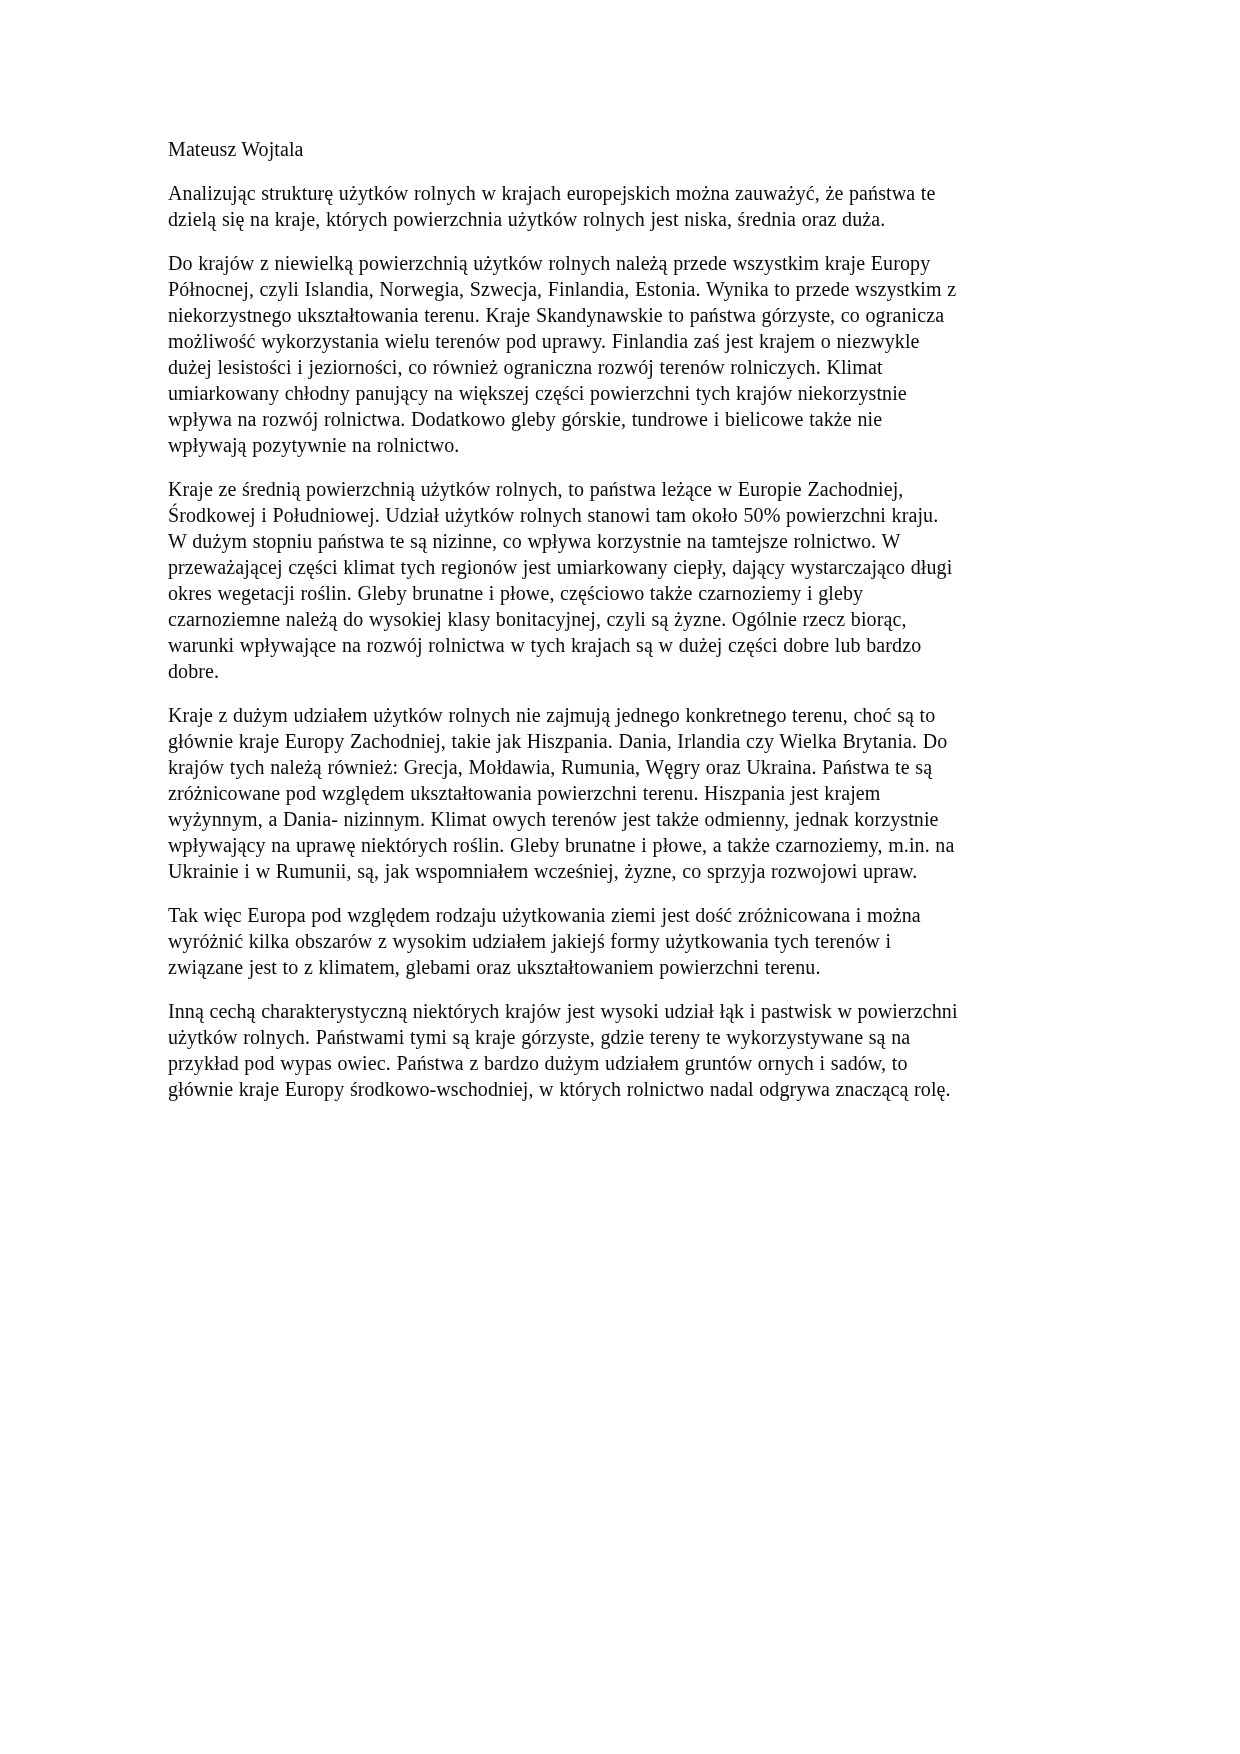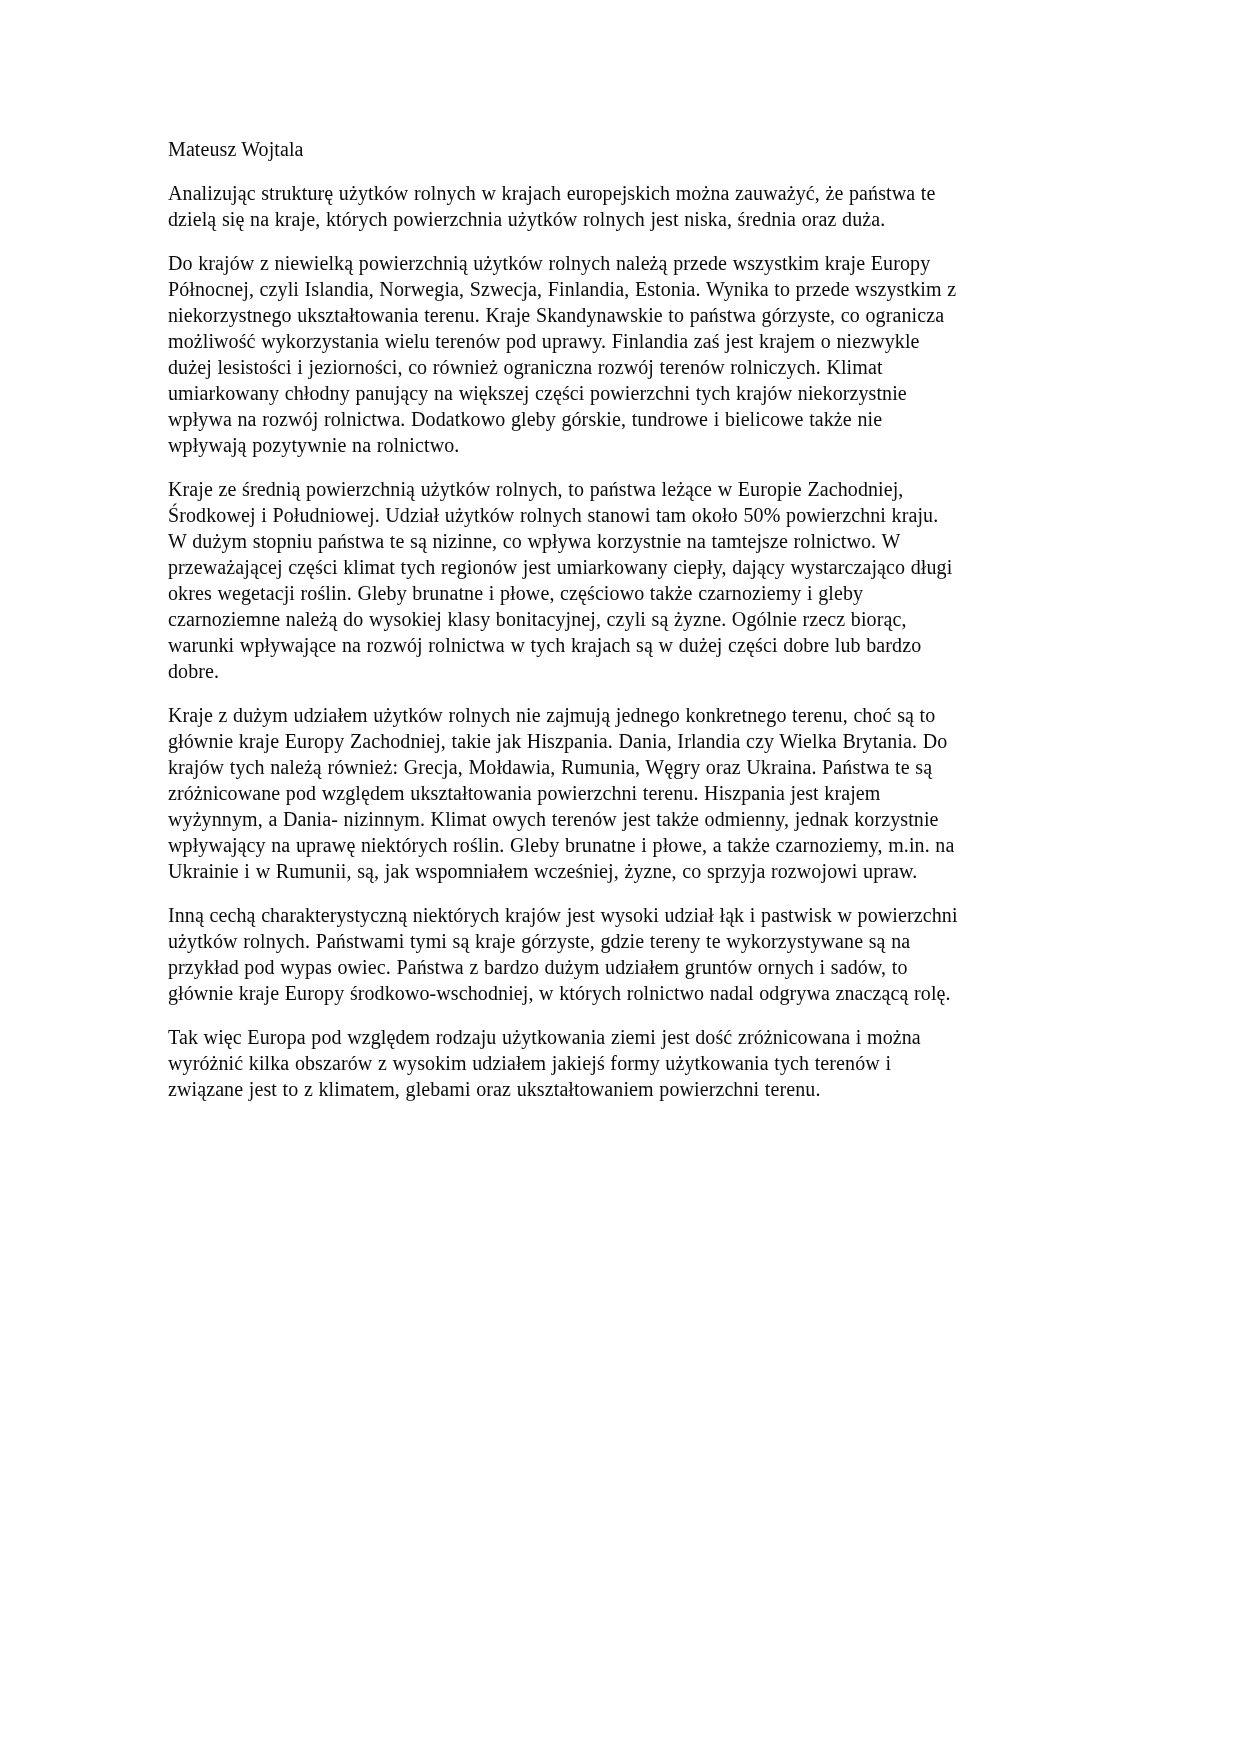--- a/index.html
+++ b/index.html
@@ -39,16 +39,16 @@
 </head>
 <body>
 
 <div class="page">
   <div class="text-block">
     <p class="author">Mateusz Wojtala</p>
     <p class="para">Analizując strukturę użytków rolnych w krajach europejskich można zauważyć, że państwa te dzielą się na kraje, których powierzchnia użytków rolnych jest niska, średnia oraz duża.</p>
     <p class="para">Do krajów z niewielką powierzchnią użytków rolnych należą przede wszystkim kraje Europy Północnej, czyli Islandia, Norwegia, Szwecja, Finlandia, Estonia. Wynika to przede wszystkim z niekorzystnego ukształtowania terenu. Kraje Skandynawskie to państwa górzyste, co ogranicza możliwość wykorzystania wielu terenów pod uprawy. Finlandia zaś jest krajem o niezwykle dużej lesistości i jeziorności, co również ograniczna rozwój terenów rolniczych. Klimat umiarkowany chłodny panujący na większej części powierzchni tych krajów niekorzystnie wpływa na rozwój rolnictwa. Dodatkowo gleby górskie, tundrowe i bielicowe także nie wpływają pozytywnie na rolnictwo.</p>
     <p class="para">Kraje ze średnią powierzchnią użytków rolnych, to państwa leżące w Europie Zachodniej, Środkowej i Południowej. Udział użytków rolnych stanowi tam około 50% powierzchni kraju. W dużym stopniu państwa te są nizinne, co wpływa korzystnie na tamtejsze rolnictwo. W przeważającej części klimat tych regionów jest umiarkowany ciepły, dający wystarczająco długi okres wegetacji roślin. Gleby brunatne i płowe, częściowo także czarnoziemy i gleby czarnoziemne należą do wysokiej klasy bonitacyjnej, czyli są żyzne. Ogólnie rzecz biorąc, warunki wpływające na rozwój rolnictwa w tych krajach są w dużej części dobre lub bardzo dobre.</p>
     <p class="para">Kraje z dużym udziałem użytków rolnych nie zajmują jednego konkretnego terenu, choć są to głównie kraje Europy Zachodniej, takie jak Hiszpania. Dania, Irlandia czy Wielka Brytania. Do krajów tych należą również: Grecja, Mołdawia, Rumunia, Węgry oraz Ukraina. Państwa te są zróżnicowane pod względem ukształtowania powierzchni terenu. Hiszpania jest krajem wyżynnym, a Dania- nizinnym. Klimat owych terenów jest także odmienny, jednak korzystnie wpływający na uprawę niektórych roślin. Gleby brunatne i płowe, a także czarnoziemy, m.in. na Ukrainie i w Rumunii, są, jak wspomniałem wcześniej, żyzne, co sprzyja rozwojowi upraw.</p>
+    <p class="para">Tak więc Europa pod względem rodzaju użytkowania ziemi jest dość zróżnicowana i można wyróżnić kilka obszarów z wysokim udziałem jakiejś formy użytkowania tych terenów i związane jest to z klimatem, glebami oraz ukształtowaniem powierzchni terenu.</p>
     <p class="para">Inną cechą charakterystyczną niektórych krajów jest wysoki udział łąk i pastwisk w powierzchni użytków rolnych. Państwami tymi są kraje górzyste, gdzie tereny te wykorzystywane są na przykład pod wypas owiec. Państwa z bardzo dużym udziałem gruntów ornych i sadów, to głównie kraje Europy środkowo-wschodniej, w których rolnictwo nadal odgrywa znaczącą rolę.</p>
-    <p class="para">Tak więc Europa pod względem rodzaju użytkowania ziemi jest dość zróżnicowana i można wyróżnić kilka obszarów z wysokim udziałem jakiejś formy użytkowania tych terenów i związane jest to z klimatem, glebami oraz ukształtowaniem powierzchni terenu.</p>
   </div>
 </div>
 
 </body></html>

